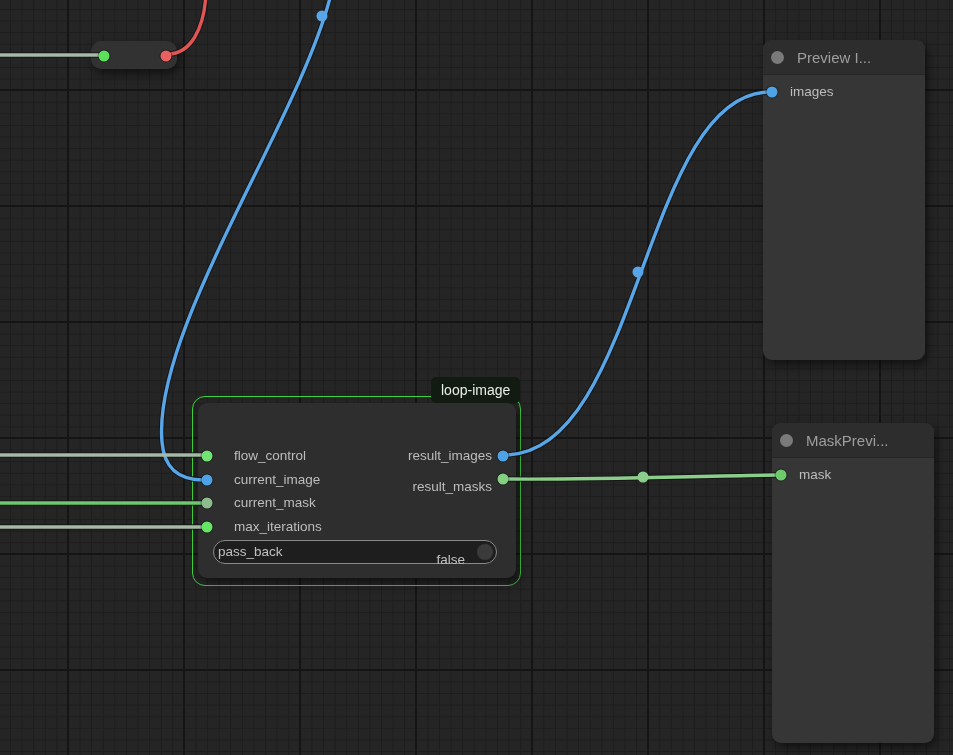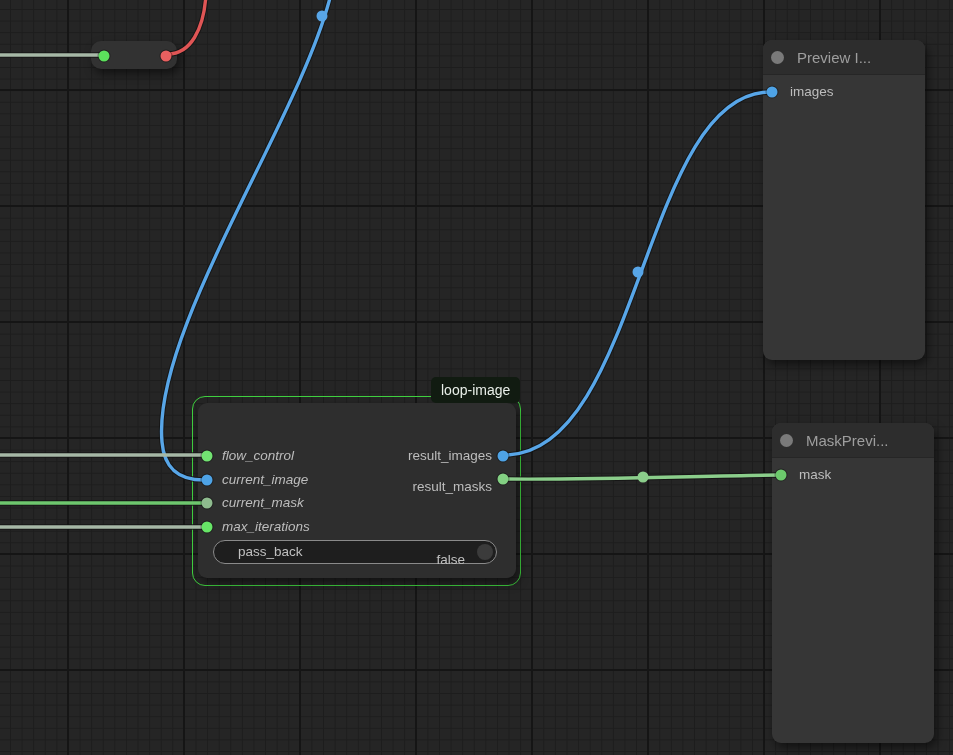--- a/index.html
+++ b/index.html
@@ -13,35 +13,35 @@
       linear-gradient(to right,#1d1d1d 1px,transparent 1px),
       linear-gradient(to bottom,#1d1d1d 1px,transparent 1px);
     background-size:116px 116px,116px 116px,11.6px 11.6px,11.6px 11.6px;
     background-position:67px 0,0 89px,10px 0,0 9px;
   }
   .node{position:absolute;border-radius:9px;box-shadow:3px 5px 10px rgba(0,0,0,.5);z-index:2;}
   .node .title{position:absolute;top:0;left:0;right:0;height:34px;border-radius:9px 9px 0 0;}
   .tdot{position:absolute;left:8px;top:11px;width:13px;height:13px;border-radius:50%;background:#7a7a7a;}
   .title-label{position:absolute;left:34px;top:9px;font-size:15px;white-space:nowrap;}
   .row{position:absolute;height:20px;line-height:20px;font-size:13.5px;color:#bdbdbd;white-space:nowrap;}
-  .row.in{left:24px;font-style:italic;}
+  .row.in{left:36px;}
   .row.out{right:24px;text-align:center;}
 
   
   .collapsed-node{left:91px;top:41px;width:86px;height:28px;border-radius:10px;background:#323232;}
 
   
   .sel-outline{position:absolute;left:192px;top:396px;width:327px;height:188px;
     border:1.5px solid #3fcf3f;border-radius:13px;z-index:1;}
   .batch-node{left:198px;top:403px;width:318px;height:175px;background:#2e2e2e;}
   .batch-node .title{background:#292929;border-bottom:1px solid #242424;}
   .batch-node .title-label{color:#b5b5b5;}
   .widget{position:absolute;left:15px;top:137px;width:282px;height:22px;line-height:22px;
     background:#1e1e1e;border:1px solid #8a8a8a;border-radius:12px;font-size:13.5px;color:#c0c0c0;}
-  .wlabel{position:absolute;left:24px;}
+  .wlabel{position:absolute;left:4px;}
   .wvalue{position:absolute;right:31px;margin-top:8px;}
   .wknob{position:absolute;right:3px;top:3px;width:16px;height:16px;border-radius:50%;background:#3b3b3b;}
   .badge{position:absolute;left:431px;top:377px;height:26px;line-height:26px;padding:0 10px;
     background:#111b11;border-radius:5px;color:#e9efe9;font-size:14px;z-index:5;}
 
   
   .preview-node{left:763px;top:40px;width:162px;height:320px;background:#363636;}
   .mask-node{left:772px;top:423px;width:162px;height:320px;background:#363636;}
   .preview-node .title,.mask-node .title{background:#2d2d2d;border-bottom:1px solid #262626;}
   .preview-node .title-label,.mask-node .title-label{color:#9e9e9e;}

